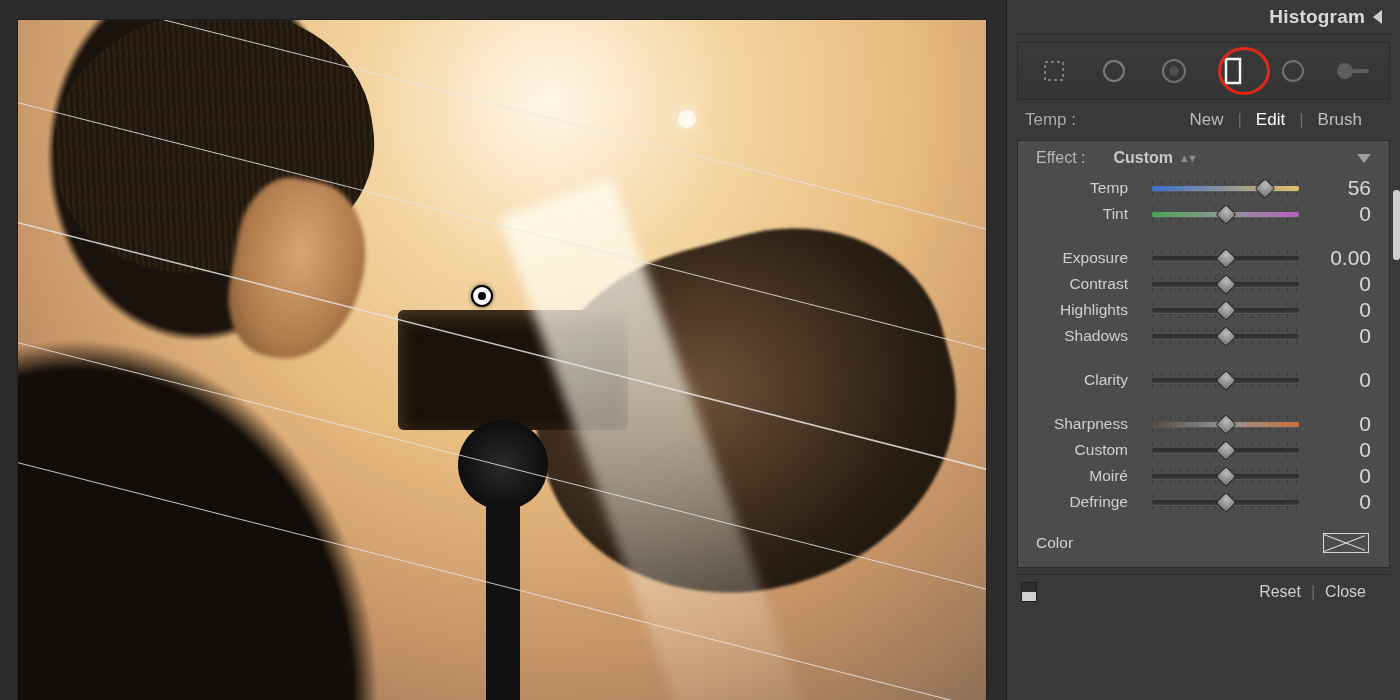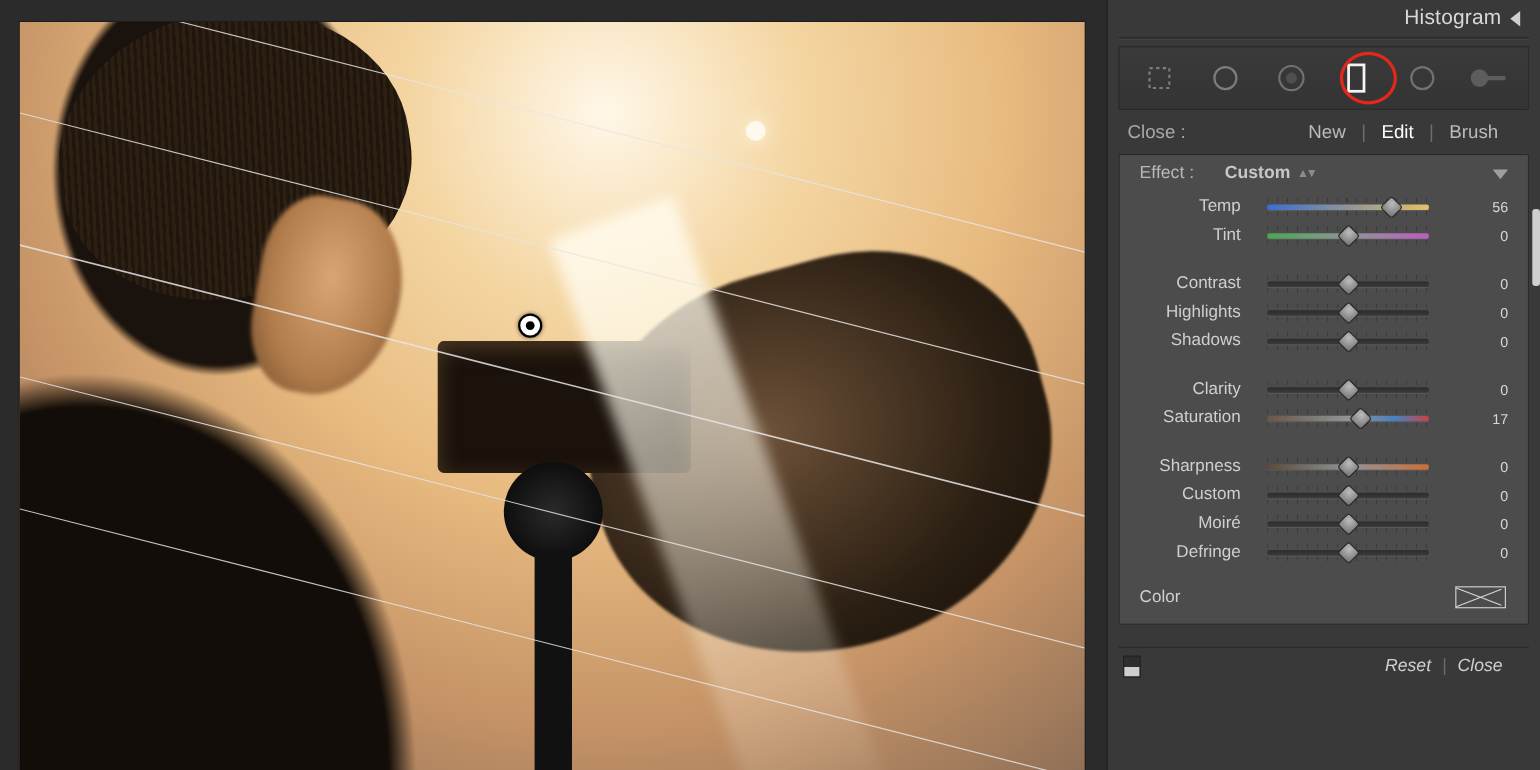--- a/index.html
+++ b/index.html
@@ -139,21 +139,21 @@
     display:flex; flex-direction:column;
     position:relative;
   }
   .sidebar::after{ 
     content:""; position:absolute; right:0; top:190px;
     width:7px; height:70px; background:#cfcfcf; border-radius:3px;
   }
 
   .histogram-header{
     height:34px; display:flex; align-items:center; justify-content:flex-end;
-    padding:0 18px 0 0; font-size:19px; color:#d8d8d8; font-weight:400;
+    padding:0 18px 0 0; font-size:19px; color:#d8d8d8; font-weight:700;
     letter-spacing:.2px;
   }
   .histogram-header .tri{
     margin-left:8px; display:inline-block; width:0;height:0;
     border-top:7px solid transparent;
     border-bottom:7px solid transparent;
     border-right:9px solid #cfcfcf;
   }
   .hdiv { height:2px; background:linear-gradient(#1e1e1e,#4a4a4a); margin:0 10px 6px 10px;}
 
@@ -239,21 +239,21 @@
   .srow .track.sharp .bar{
     background:linear-gradient(90deg,#5a4a3d 0%, #8f9597 50%, #ca6f3b 100%);
   }
   .srow .knob{
     position:absolute; top:2px; width:15px;height:15px;
     background:radial-gradient(circle at 35% 30%, #bcbcbc, #6f6f6f);
     border:1px solid #2b2b2b; border-radius:3px;
     transform:translateX(-50%) rotate(45deg);
   }
   .srow .value{
-    width:48px; text-align:right; color:#d8d8d8; font-size:13px;
+    width:48px; text-align:right; color:#d8d8d8; font-size:21px;
   }
 
   .color-row{
     display:flex; align-items:center; margin-top:18px;
     padding-right:2px;
   }
   .color-row .name{ width:92px; text-align:left; color:#cfcfcf; font-size:15.5px;}
   .color-row .flex{flex:1;}
   .color-row .swatch{
     width:46px;height:20px;border:1px solid #d8d8d8; position:relative;
@@ -261,25 +261,25 @@
   }
   .color-row .swatch::before,
   .color-row .swatch::after{
     content:"";position:absolute;background:#d8d8d8;height:1px;width:100%;
   }
   .color-row .swatch::before{ top:0; transform-origin:0 0; transform:rotate(21deg);}
   .color-row .swatch::after{ bottom:0; transform-origin:0 100%; transform:rotate(-21deg);}
 
   
   .footer{
-    margin:20px 10px 0 10px; height:34px;
+    margin:6px 10px 0 10px; height:34px;
     display:flex; align-items:center;
     border-top:1px solid #2a2a2a;
     padding:0 14px 0 4px;
-    font-size:16px; color:#cfcfcf;font-style:italic;
+    font-size:16px; color:#cfcfcf;
   }
   .footer .toggle{
     width:16px;height:20px;
     background:linear-gradient(#2e2e2e 0 50%, #cfcfcf 50% 100%);
     border:1px solid #1f1f1f;
   }
   .footer .flex{flex:1;}
   .footer a{ cursor:pointer; padding:0 10px;}
   .footer .sep{ color:#6d6d6d;}
 </style>
@@ -349,21 +349,21 @@
     <div class="tool">
       <svg width="40" height="30" viewBox="0 0 40 30">
           <circle cx="12" cy="15" r="8" fill="#6e6e6e"></circle>
           <rect x="18" y="13" width="18" height="4" rx="2" fill="#6e6e6e"></rect>
         </svg>
     </div>
     <div class="red-ring"></div>
   </div>
 
   <div class="mask-row">
-    <span class="lbl">Close :</span>
+    <span class="lbl">Temp :</span>
     <span class="spacer"></span>
     <a>New</a>
     <span class="sep">|</span>
     <a class="active">Edit</a>
     <span class="sep">|</span>
     <a>Brush</a>
   </div>
 
   <div class="effect-panel">
     <div class="effect-head">
@@ -392,20 +392,30 @@
               <span class="ticks"></span>
               <span class="bar"></span>
               <span class="ticks bot"></span>
               <span class="knob" style="left:50%"></span>
             </span>
             <span class="value">0</span>
           </div>
         </div>
         <div class="slgroup">
           <div class="srow">
+            <span class="name">Exposure</span>
+            <span class="track ">
+              <span class="ticks"></span>
+              <span class="bar"></span>
+              <span class="ticks bot"></span>
+              <span class="knob" style="left:50%"></span>
+            </span>
+            <span class="value">0.00</span>
+          </div>
+          <div class="srow">
             <span class="name">Contrast</span>
             <span class="track ">
               <span class="ticks"></span>
               <span class="bar"></span>
               <span class="ticks bot"></span>
               <span class="knob" style="left:50%"></span>
             </span>
             <span class="value">0</span>
           </div>
           <div class="srow">
@@ -432,30 +442,20 @@
         <div class="slgroup">
           <div class="srow">
             <span class="name">Clarity</span>
             <span class="track ">
               <span class="ticks"></span>
               <span class="bar"></span>
               <span class="ticks bot"></span>
               <span class="knob" style="left:50%"></span>
             </span>
             <span class="value">0</span>
-          </div>
-          <div class="srow">
-            <span class="name">Saturation</span>
-            <span class="track sat">
-              <span class="ticks"></span>
-              <span class="bar"></span>
-              <span class="ticks bot"></span>
-              <span class="knob" style="left:57.99999999999999%"></span>
-            </span>
-            <span class="value">17</span>
           </div>
         </div>
         <div class="slgroup">
           <div class="srow">
             <span class="name">Sharpness</span>
             <span class="track sharp">
               <span class="ticks"></span>
               <span class="bar"></span>
               <span class="ticks bot"></span>
               <span class="knob" style="left:50%"></span>

